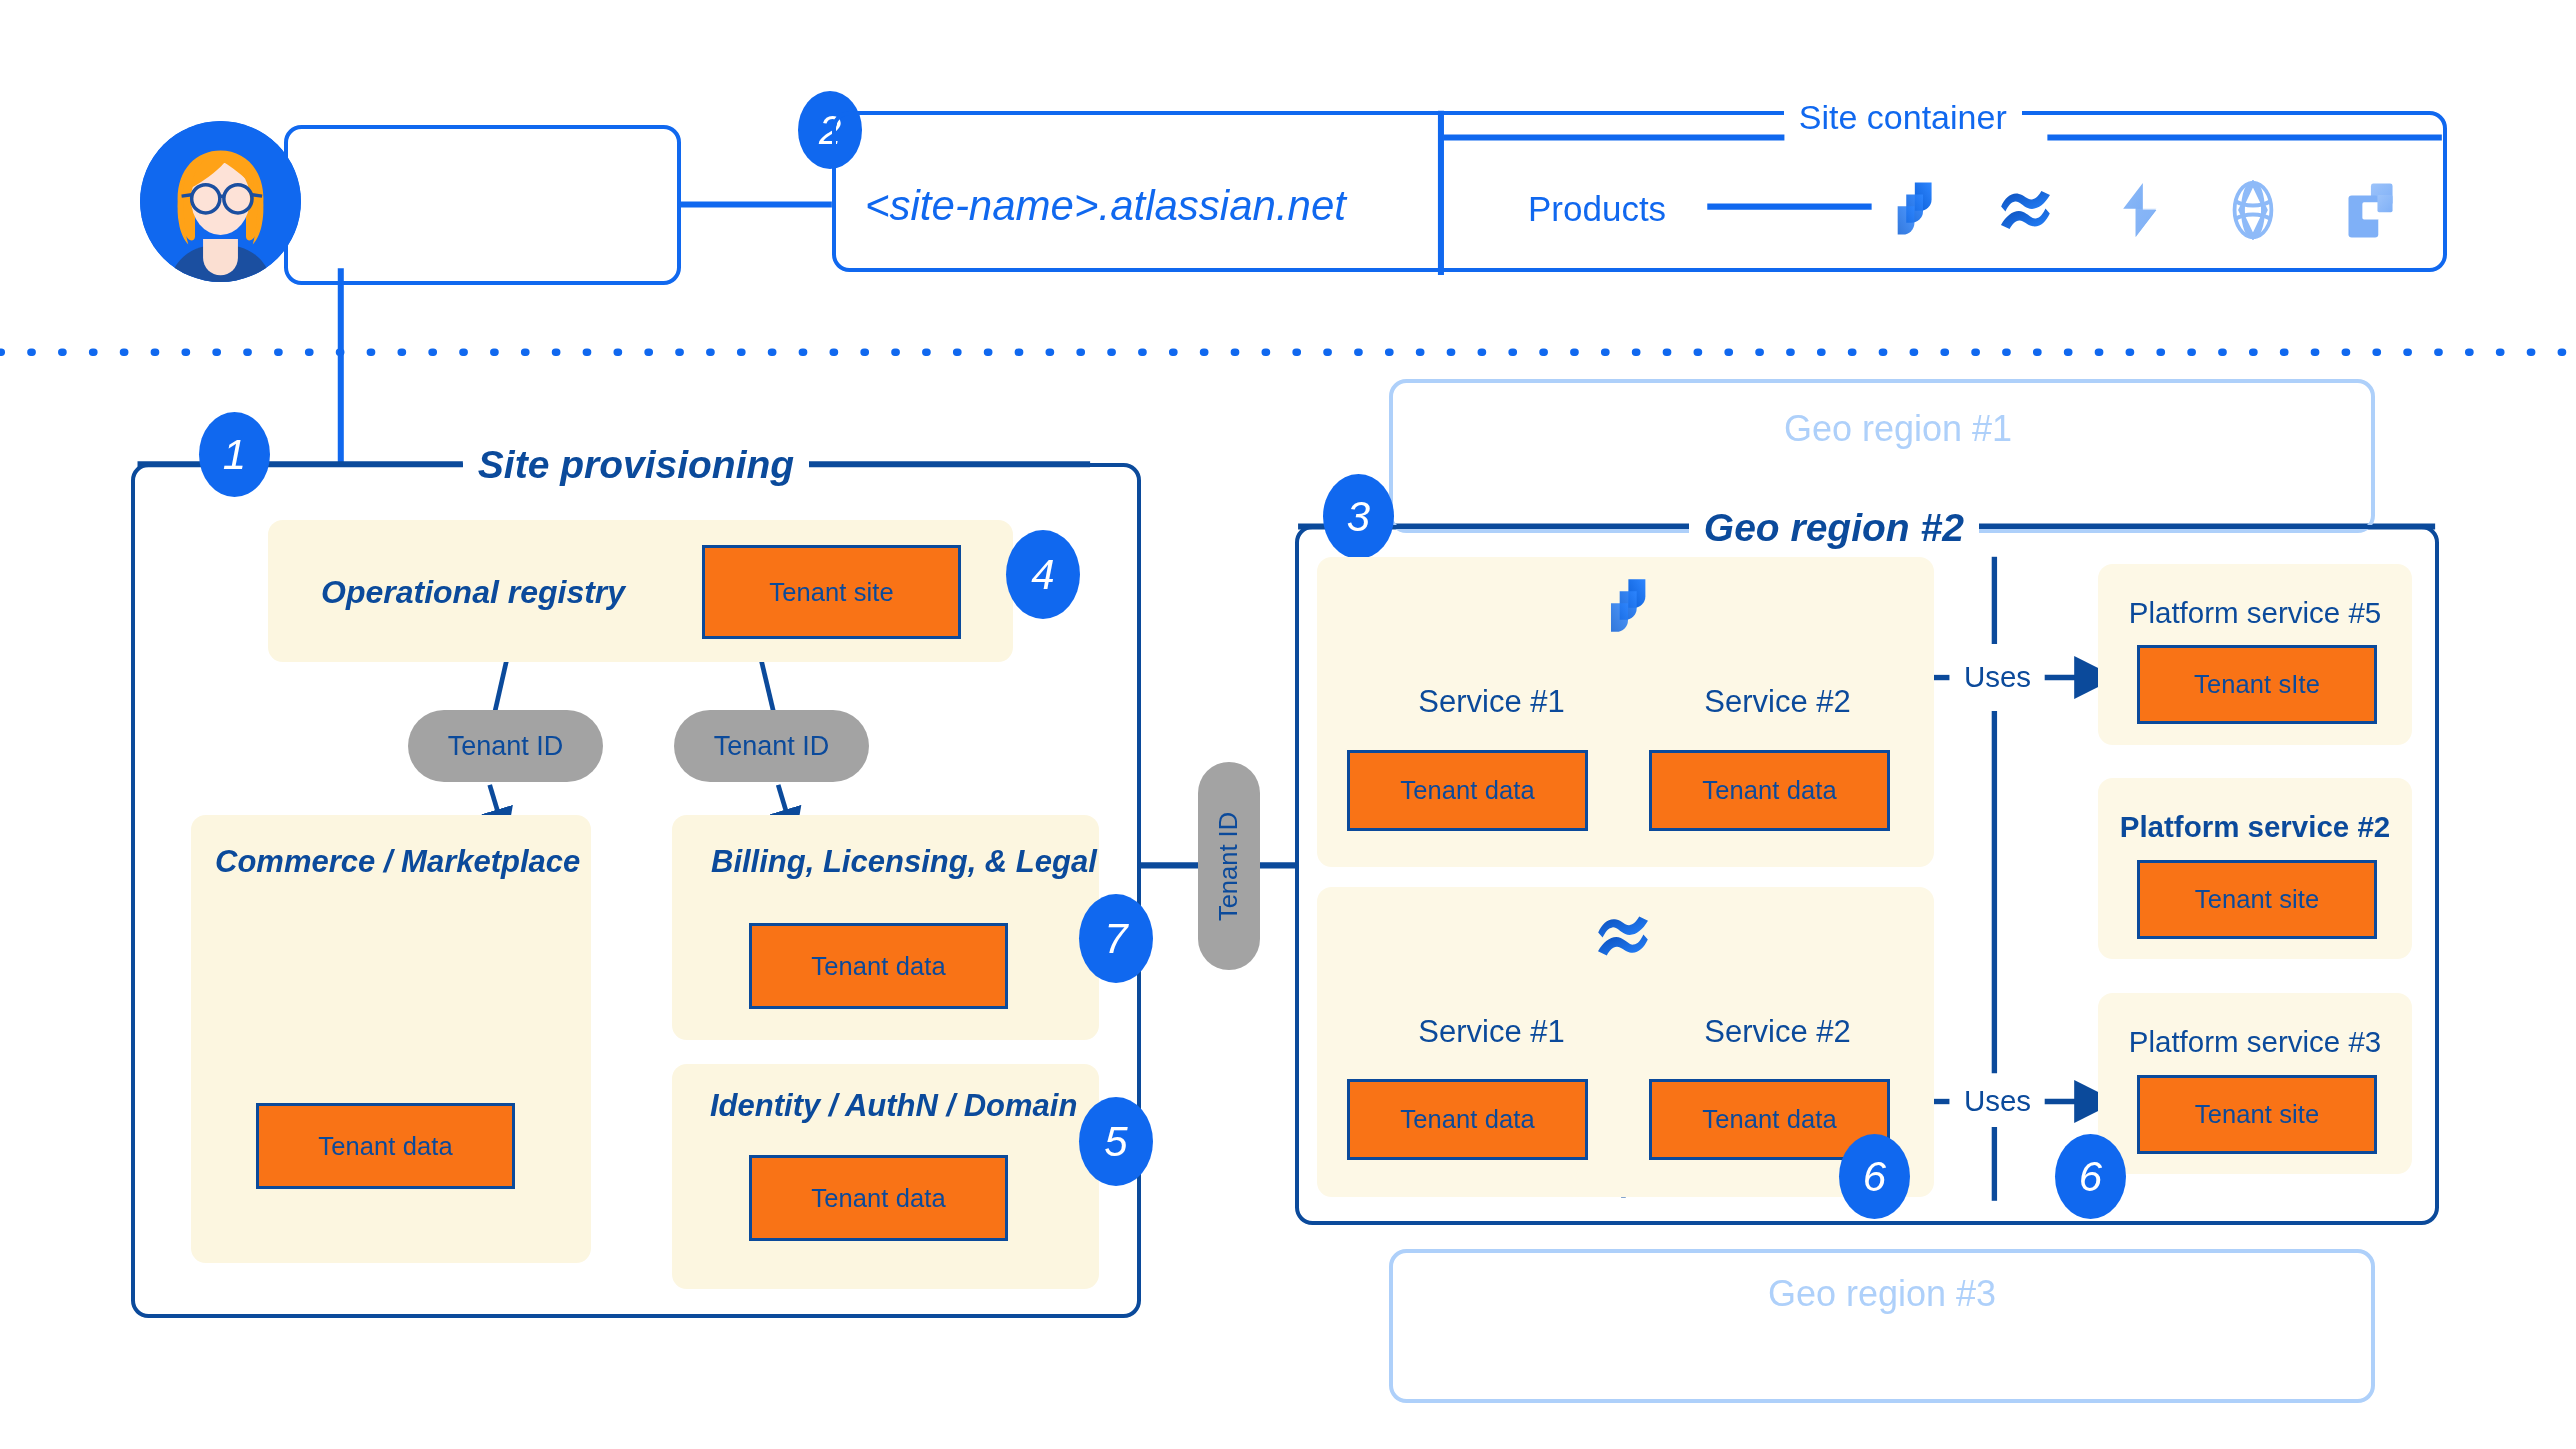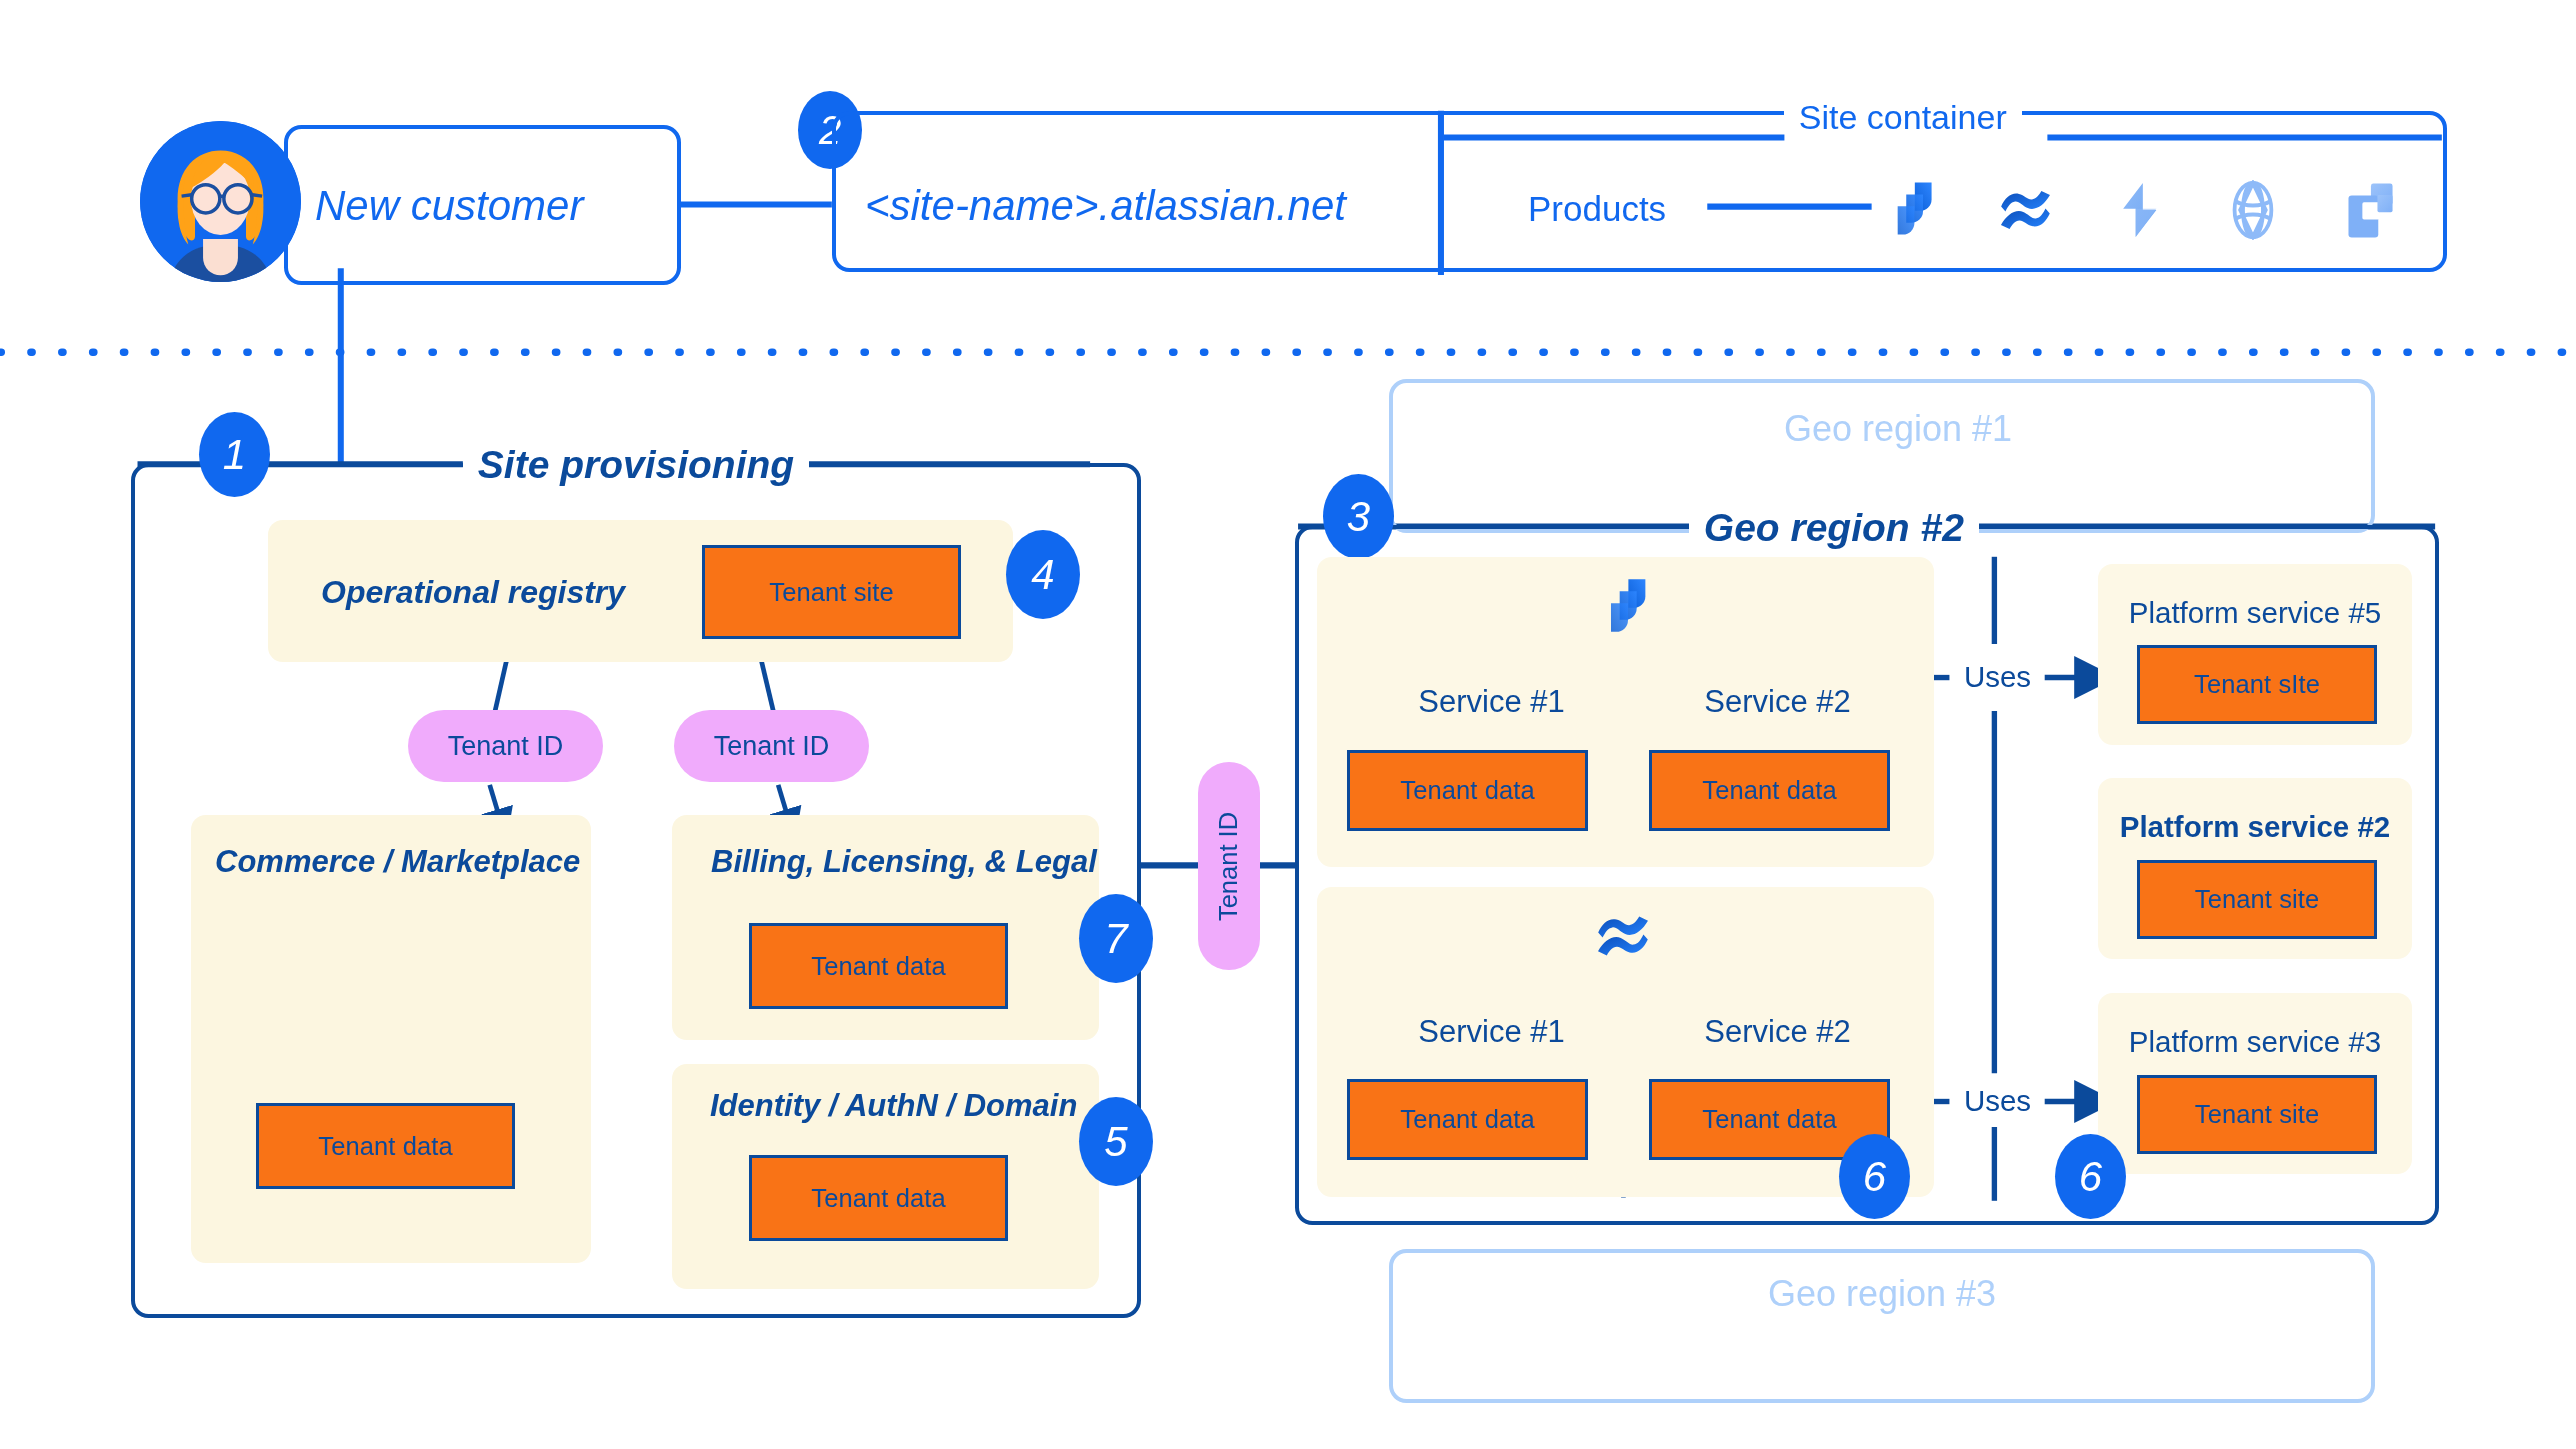--- a/index.html
+++ b/index.html
@@ -62,21 +62,21 @@
     color: #0B4A9B;
     font-size: 25.5px;
     font-weight: 400;
     letter-spacing: 0.1px;
     text-align: center;
   }
 
   
   .pill {
     position: absolute;
-    background: #f0abfc;
+    background: #a3a3a3;
     border-radius: 670px;
     display: flex;
     align-items: center;
     justify-content: center;
     color: #0B4A9B;
     font-size: 20px;
   }
   .pill.vertical span {
     transform: rotate(-90deg);
     white-space: nowrap;
@@ -222,21 +222,20 @@
         <circle cx="49" cy="58" r="10.5"></circle>
         <circle cx="73" cy="58" r="10.5"></circle>
         <line x1="59.5" y1="56" x2="62.5" y2="56"></line>
         <line x1="38.5" y1="55" x2="31" y2="56"></line>
         <line x1="83.5" y1="55" x2="91" y2="56"></line>
       </g>
     </svg>
   </div>
 
   <div class="round-outline bright" style="left:284px; top:125px; width:397px; height:160px;"></div>
-  <div class="abs" style="left:315px; top:182px; width:349px; font-style:italic; font-weight:400; font-size:42px; color:#1068EF;">New customer</div>
 
   <div class="badge" style="left:798px; top:91px; width:64px; height:78px; font-size:40px;">2</div>
 
   <div class="round-outline bright" style="left:832px; top:111px; width:1615px; height:161px;"></div>
   <div class="panel-title bright" style="left:1784px; top:117px; font-size:34px; font-style:normal; font-weight:400; transform:translateY(-50%);">Site container</div>
 
   <div class="abs" style="left:865px; top:182px; width:564px; font-style:italic; font-weight:400; font-size:42px; color:#1068EF;">&lt;site-name&gt;.atlassian.net</div>
 
   <div class="abs" style="left:1528px; top:189px; font-size:35px; color:#1068EF;">Products</div>
 

